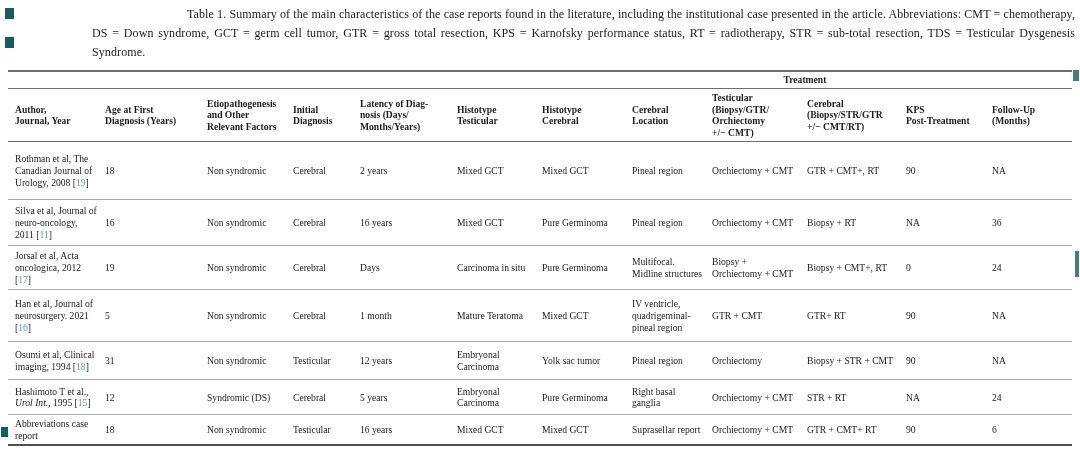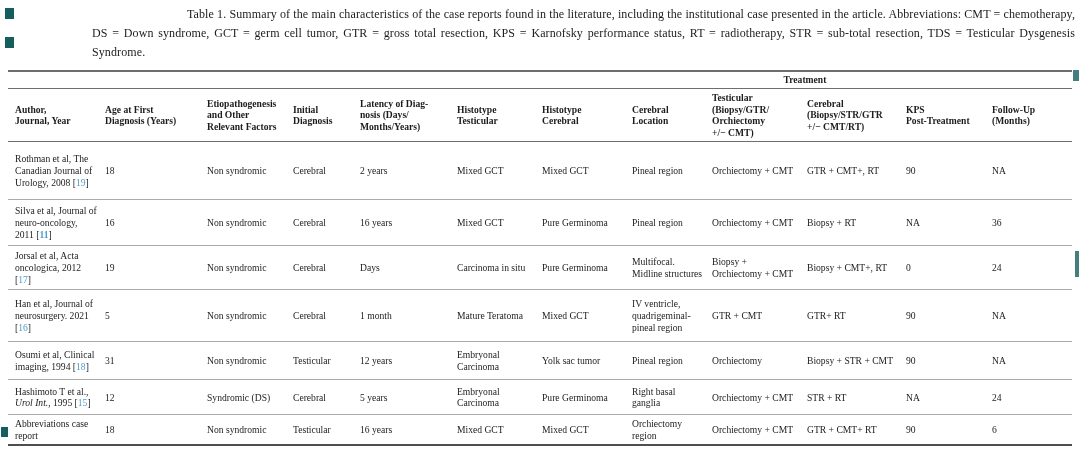--- a/index.html
+++ b/index.html
@@ -97,21 +97,21 @@
           <td>2 years</td>
           <td>Mixed GCT</td>
           <td>Mixed GCT</td>
           <td>Pineal region</td>
           <td>Orchiectomy + CMT</td>
           <td>GTR + CMT+, RT</td>
           <td>90</td>
           <td>NA</td>
         </tr>
         <tr style="height: 46px;">
-          <td>Silva et al, Journal of neuro-oncology, 2011 [<span class="ref" style="color: rgb(79, 156, 200); font-weight: bold;">11</span>]</td>
+          <td>Silva et al, Journal of neuro-oncology, 2011 [<span class="ref" style="color: rgb(79, 156, 200);">11</span>]</td>
           <td>16</td>
           <td>Non syndromic</td>
           <td>Cerebral</td>
           <td>16 years</td>
           <td>Mixed GCT</td>
           <td>Pure Germinoma</td>
           <td>Pineal region</td>
           <td>Orchiectomy + CMT</td>
           <td>Biopsy + RT</td>
           <td>NA</td>
@@ -174,21 +174,21 @@
           <td>24</td>
         </tr>
         <tr style="height: 30px;">
           <td>Abbreviations case report</td>
           <td>18</td>
           <td>Non syndromic</td>
           <td>Testicular</td>
           <td>16 years</td>
           <td>Mixed GCT</td>
           <td>Mixed GCT</td>
-          <td>Orchiectomy region</td>
+          <td>Suprasellar report</td>
           <td>Orchiectomy + CMT</td>
           <td>GTR + CMT+ RT</td>
           <td>90</td>
           <td>6</td>
         </tr>
       </tbody>
   </table>
 
 </div>
 

